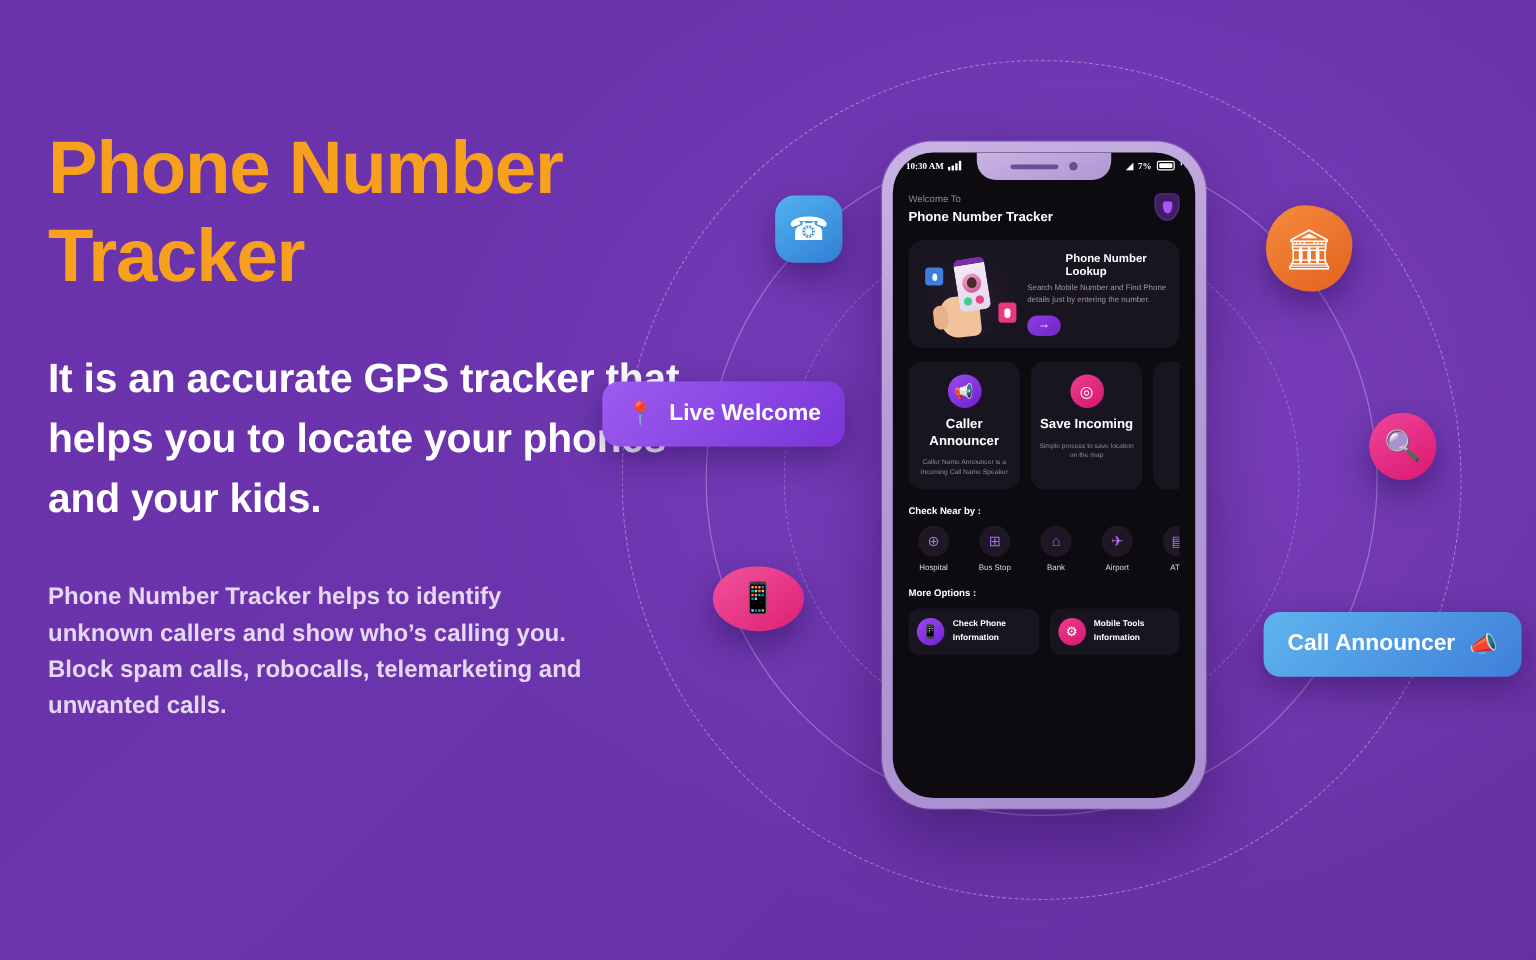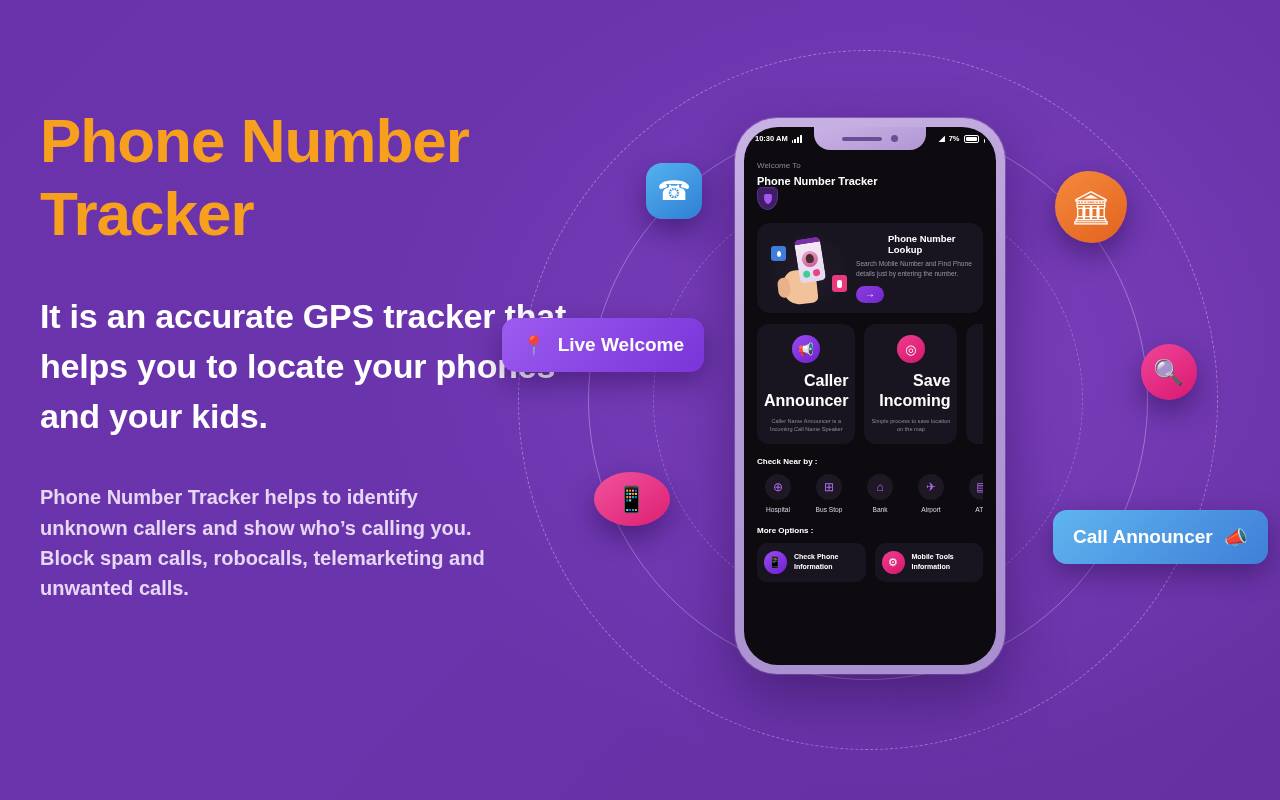--- a/index.html
+++ b/index.html
@@ -65,32 +65,32 @@
     border-radius:0 0 16px 16px; z-index:5;
     display:flex; align-items:center; justify-content:center; gap:9px;
   }
   .notch .speaker { width:40px; height:4px; background:#6b4d95; border-radius:3px; }
   .notch .cam { width:7px; height:7px; background:#6b4d95; border-radius:50%; }
 
   .statusbar {
     height:23px; display:flex; align-items:center; justify-content:space-between;
     padding:0 11px; color:#fff; font-size:7.5px; font-weight:bold; position:relative; z-index:4;
   }
-  .sb-left, .sb-right { display:flex; align-items:flex-end; gap:4px; }
+  .sb-left, .sb-right { display:flex; align-items:flex-start; gap:4px;font-family:Liberation Serif, serif; }
   .bars { display:flex; align-items:flex-end; gap:1px; height:8px; }
   .bars i { width:1.8px; background:#fff; display:block; border-radius:.5px; }
   .bars i:nth-child(1){height:3px} .bars i:nth-child(2){height:4.5px}
   .bars i:nth-child(3){height:6px} .bars i:nth-child(4){height:8px}
   .battery { width:15px; height:8px; border:1px solid #fff; border-radius:2px; padding:1px; }
   .battery span { display:block; height:100%; width:100%; background:#fff; border-radius:1px; }
   .batt-tip { width:1.5px; height:4px; background:#fff; border-radius:0 1px 1px 0; margin-left:1px;}
 
   .screen-body { padding:11px 13px 0 13px; }
 
-  .welcome-row { display:flex; justify-content:space-between; align-items:flex-start;flex-direction:column; }
+  .welcome-row { display:flex; justify-content:space-between; align-items:flex-start; }
   .welcome-small { font-size:8px; color:#8d8895; }
   .app-title { font-size:11px; font-weight:bold; color:#fff; margin-top:5px; }
   .shield {
     width:21px; height:23px; background:#3f1f63;
     border-radius:5px 5px 50% 50%/5px 5px 60% 60%;
     display:flex; align-items:center; justify-content:center;
     border:1px solid #5a2f86;
   }
   .shield-inner {
     width:8px; height:10px; background:#a855f7;
@@ -153,21 +153,21 @@
   .feat-card {
     flex:0 0 93px; background:#191520; border-radius:12px;
     padding:11px 7px 10px; text-align:center;
   }
   .feat-icon {
     width:28px; height:28px; border-radius:50%; margin:0 auto;
     display:flex; align-items:center; justify-content:center; color:#fff; font-size:13px;
   }
   .ic-purple { background:linear-gradient(145deg,#9b4bf0,#6f1fd0); }
   .ic-pink   { background:linear-gradient(145deg,#f03d8f,#d3176c); }
-  .feat-name { margin-top:8px; font-size:16px; font-weight:bold; color:#fff; line-height:1.25;text-align:right; }
+  .feat-name { margin-top:8px; font-size:11px; font-weight:bold; color:#fff; line-height:1.25; }
   .feat-desc { margin-top:6px; font-size:5.6px; line-height:1.5; color:#8f8899; }
 
   
   .section-label { margin-top:13px; font-size:8px; font-weight:bold; color:#fff; }
   .near-row { margin-top:8px; display:flex; gap:9px; overflow:hidden; }
   .near-item { flex:0 0 42px; text-align:center; }
   .near-circle {
     width:26px; height:26px; border-radius:50%; margin:0 auto;
     background:#1d1824; display:flex; align-items:center; justify-content:center;
     color:#b06cf5; font-size:12px; line-height:1;

